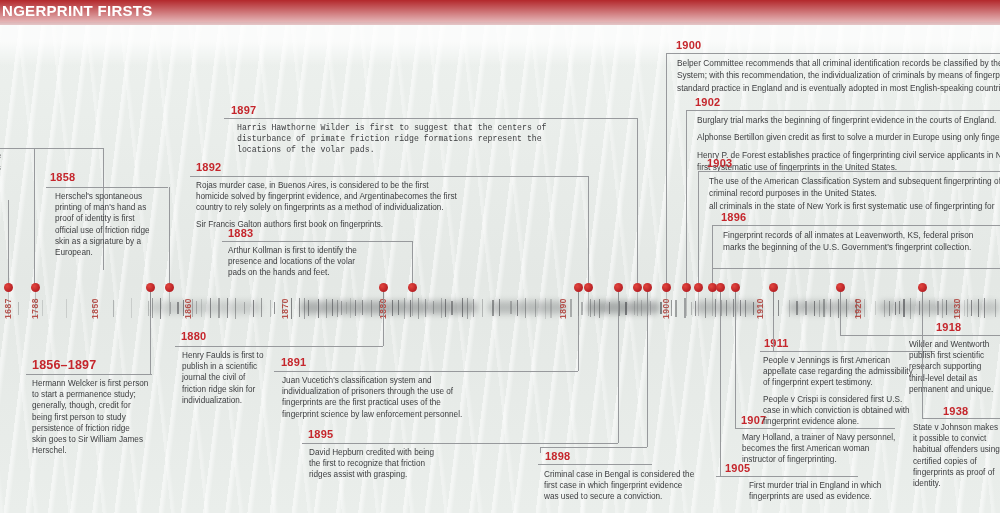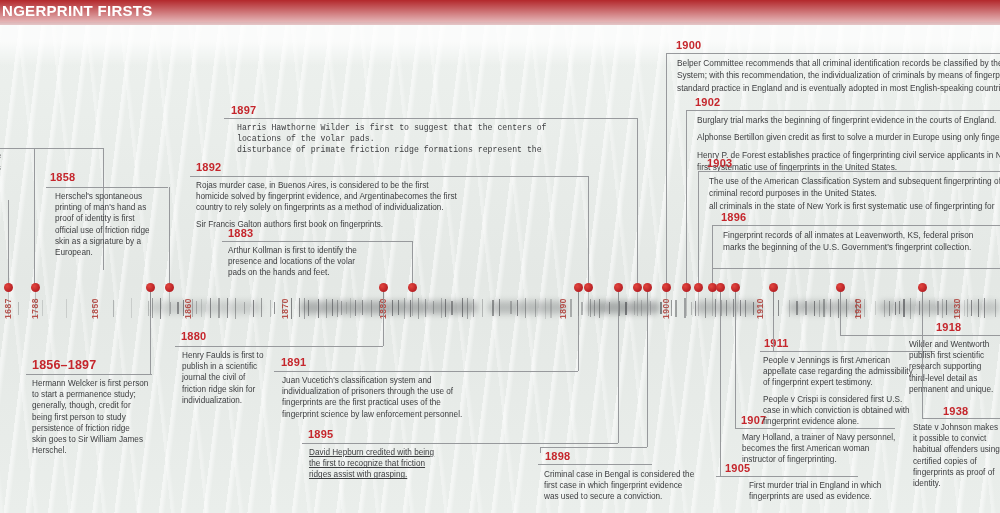--- a/index.html
+++ b/index.html
@@ -223,22 +223,22 @@
           <div class="line">skin goes to Sir William James</div>
           <div class="line">Herschel.</div>
         </div>
       </div>
       <div class="year" style="left: 231px; top: 104px;">1897</div>
       <div class="hline" style="left: 224px; top: 118px; width: 413px; height: 1px;"></div>
       <div class="vline" style="left: 637px; top: 118px; width: 1px; height: 165px;"></div>
       <div class="txt" style="left: 237px; top: 122px; font-family: Liberation Mono, monospace;">
         <div class="para">
           <div class="line">Harris Hawthorne Wilder is first to suggest that the centers of</div>
+          <div class="line">disturbance of primate friction ridge formations represent the</div>
           <div class="line">locations of the volar pads.</div>
-          <div class="line">disturbance of primate friction ridge formations represent the</div>
         </div>
       </div>
       <div class="year" style="left: 196px; top: 161px;">1892</div>
       <div class="hline" style="left: 190px; top: 176px; width: 398px; height: 1px;"></div>
       <div class="vline" style="left: 588px; top: 176px; width: 1px; height: 107px;"></div>
       <div class="txt" style="left: 196px; top: 180px;">
         <div class="para">
           <div class="line">Rojas murder case, in Buenos Aires, is considered to be the first</div>
           <div class="line">homicide solved by fingerprint evidence, and Argentinabecomes the first</div>
           <div class="line">country to rely solely on fingerprints as a method of individualization.</div>
@@ -276,21 +276,21 @@
         <div class="para">
           <div class="line">Juan Vucetich's classification system and</div>
           <div class="line">individualization of prisoners through the use of</div>
           <div class="line">fingerprints are the first practical uses of the</div>
           <div class="line">fingerprint science by law enforcement personnel.</div>
         </div>
       </div>
       <div class="year" style="left: 308px; top: 428px;">1895</div>
       <div class="hline" style="left: 302px; top: 443px; width: 316px; height: 1px;"></div>
       <div class="vline" style="left: 618px; top: 292px; width: 1px; height: 151px;"></div>
-      <div class="txt" style="left: 309px; top: 447px; text-decoration: underline;">
+      <div class="txt" style="left: 309px; top: 447px;">
         <div class="para">
           <div class="line">David Hepburn credited with being</div>
           <div class="line">the first to recognize that friction</div>
           <div class="line">ridges assist with grasping.</div>
         </div>
       </div>
       <div class="year" style="left: 545px; top: 450px;">1898</div>
       <div class="hline" style="left: 538px; top: 464px; width: 114px; height: 1px;"></div>
       <div class="vline" style="left: 647px; top: 292px; width: 1px; height: 155px;"></div>
       <div class="hline" style="left: 540px; top: 447px; width: 107px; height: 1px;"></div>

